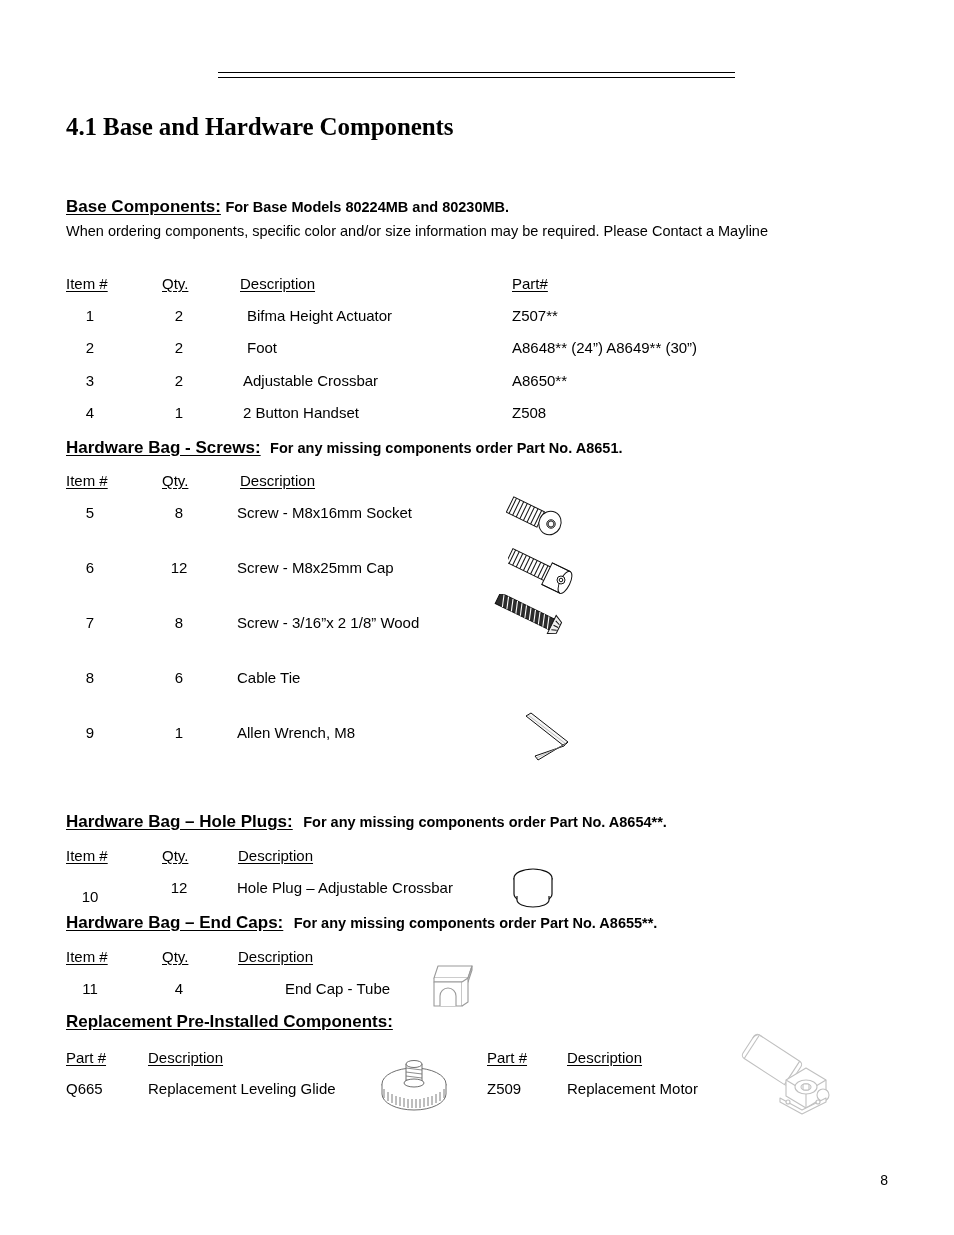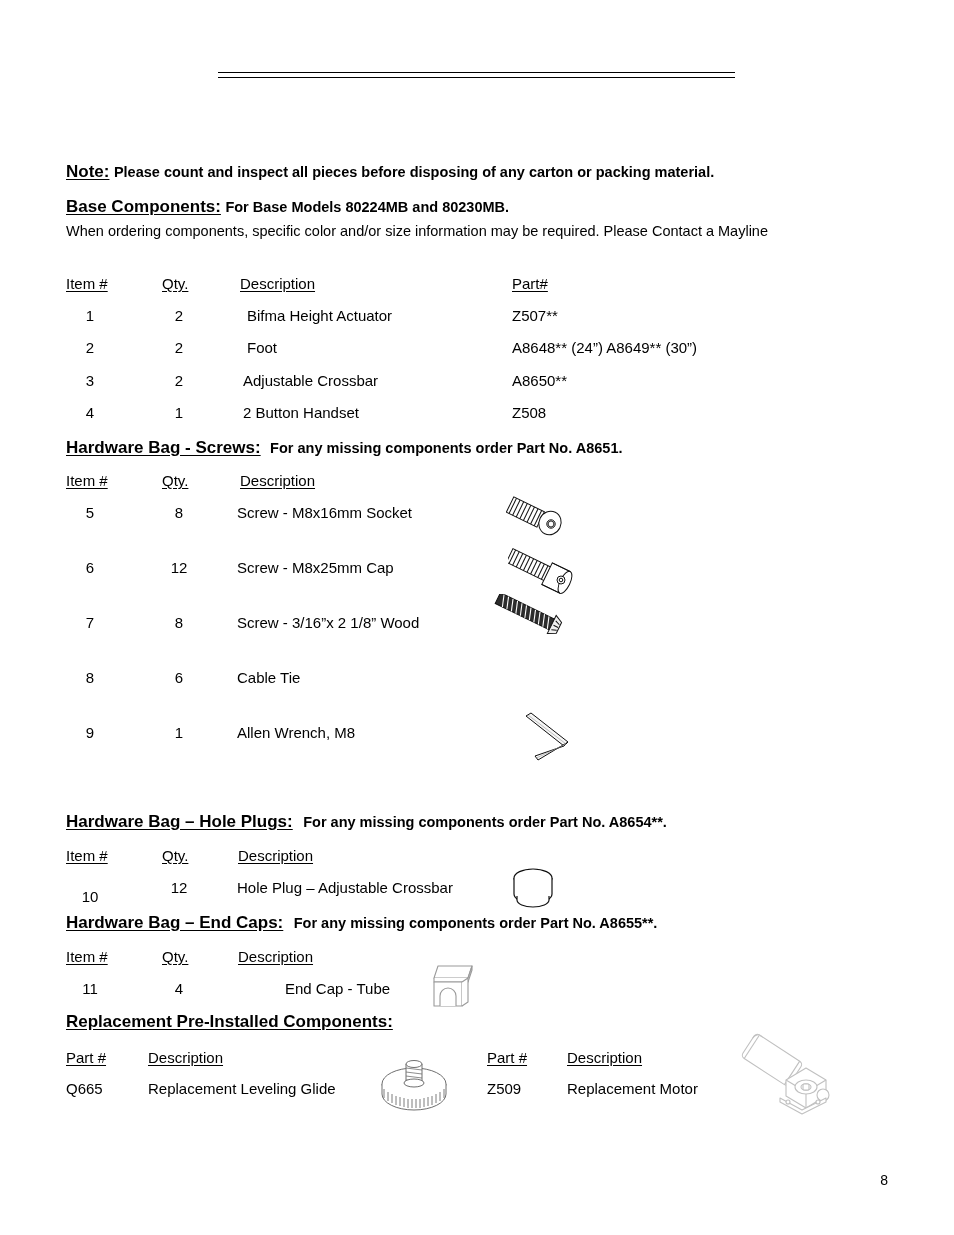--- a/index.html
+++ b/index.html
@@ -113,25 +113,22 @@
     font-size: 14px;
   }
 </style>
 </head>
 <body>
 
 <div class="page">
 
   <div class="header-rule"></div>
 
-
-  <div class="lead-line" style="top:162px;">
-    <span class="lead-label">Note:</span>
-    <span class="lead-text">Please count and inspect all pieces before disposing of any carton or packing material.</span>
-  </div>
+  <div class="section-title">4.1 Base and Hardware Components</div>
+
 
   <div class="lead-line" style="top:197px;">
     <span class="lead-label">Base Components:</span>
     <span class="lead-text">For Base Models 80224MB and 80230MB.</span>
   </div>
 
   <div class="body-line" style="top:223px;">When ordering components, specific color and/or size information may be required. Please Contact a Mayline</div>
 
   <div class="tbl" style="left:0; top:0;">
 

